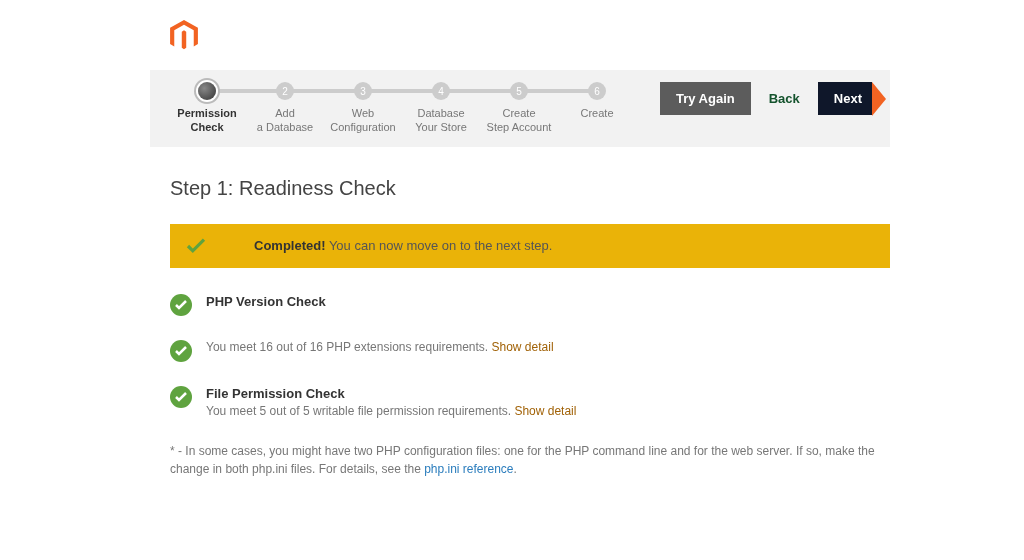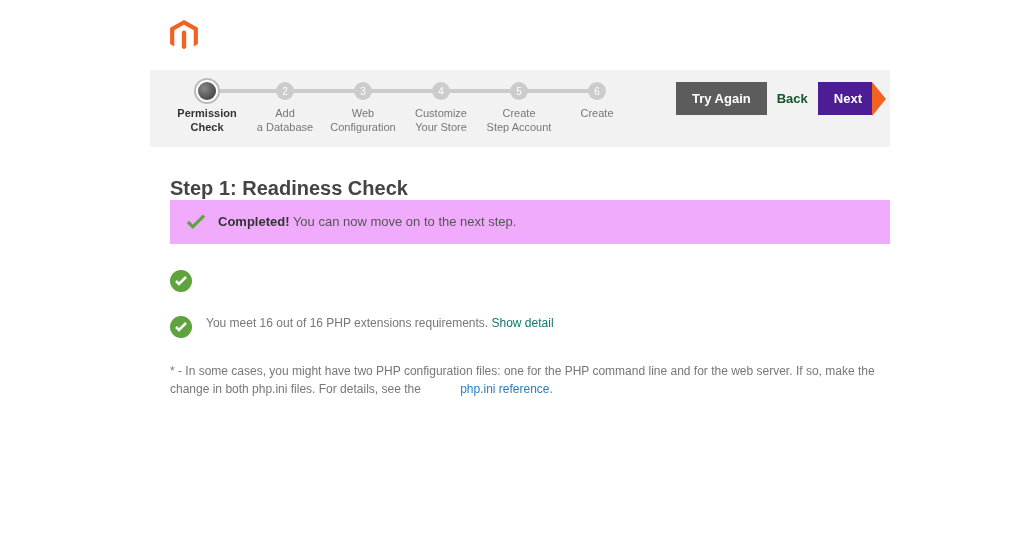--- a/index.html
+++ b/index.html
@@ -10,45 +10,45 @@
 
   
   .nav { background: #f2f2f2; padding: 12px 18px; display: flex; align-items: flex-start; margin: 0 0 30px 140px; width: 740px; }
   .steps { display: flex; align-items: flex-start; flex: 1; }
   .step { text-align: center; position: relative; font-size: 11px; color: #777; line-height: 1.3; width: 78px; }
   .step-dot { width: 18px; height: 18px; border-radius: 50%; background: #ccc; color: #fff; font-size: 10px; display: flex; align-items: center; justify-content: center; margin: 0 auto 6px; position: relative; z-index: 2; }
   .step.active .step-dot { background: radial-gradient(circle at 35% 35%, #888, #333); box-shadow: 0 0 0 2px #fff, 0 0 0 4px #bbb; }
   .step.active { color: #333; font-weight: bold; }
   .steps .gap { height: 4px; background: #ccc; position: absolute; top: 7px; left: 50%; right: -50%; z-index: 1; }
   .step:last-child .gap { display: none; }
-  .nav-buttons { display: flex; align-items: center; margin-left: 10px; }
+  .nav-buttons { display: flex; gap: 8px; align-items: center; margin-left: 10px; }
   .btn { border: none; padding: 9px 16px; font-size: 13px; font-weight: bold; cursor: pointer; color: #fff; }
   .btn-try { background: #5c5c5c; }
   .btn-back { background: transparent; color: #14532d; cursor: default; padding: 9px 10px; }
-  .btn-next { background: #4c1d95; position: relative; padding-right: 10px; }
+  .btn-next { background: #0f172a; position: relative; padding-right: 10px; }
   .btn-next::after { content: ""; position: absolute; right: -14px; top: 0; border-top: 17px solid transparent; border-bottom: 17px solid transparent; border-left: 14px solid #f26322; }
 
   
   .content { padding: 0 0 0 160px; width: 880px; }
-  h1 { font-size: 20px; font-weight: bold; color: #444; }
+  h1 { font-size: 20px; font-weight: normal; color: #444; margin-bottom: 24px; }
 
-  .banner { background: #f0abfc; padding: 14px 16px; display: flex; align-items: center; margin-bottom: 26px; width: 720px; }
+  .banner { background: #eab308; padding: 14px 16px; display: flex; align-items: center; margin-bottom: 26px; width: 720px; gap: 36px; }
   .banner .tick svg { display: block; }
   .banner-text { margin-left: 12px; color: #555; }
   .banner-text strong { color: #333; }
 
   .check { display: flex; margin-bottom: 24px; }
   .check-icon { width: 22px; height: 22px; border-radius: 50%; background: #5fa33f; display: flex; align-items: center; justify-content: center; margin-right: 14px; flex-shrink: 0; }
   .check-icon svg { display: block; }
   .check-body strong { color: #333; font-size: 13px; display: block; margin-bottom: 3px; }
   .check-body .desc { color: #777; font-size: 12px; }
-  .check-body a { color: #0f766e; text-decoration: none; }
+  .check-body a { color: #a16207; text-decoration: none; }
 
   .footnote { color: #777; font-size: 12px; margin-top: 10px; width: 720px; line-height: 1.5; }
-  .footnote a { color: #2b7dbd; text-decoration: none; margin-left: 36px; }
+  .footnote a { color: #2b7dbd; text-decoration: none; }
 </style>
 </head>
 <body>
 
 <div class="page">
   <div class="header">
     <span class="logo">
       <svg width="28" height="32" viewBox="0 0 100 115">
           <path fill="#f26322" d="M50 0 L100 28 L100 86 L85 95 L85 37 L50 17 L15 37 L15 95 L0 86 L0 28 Z M42 42 L42 100 L50 105 L58 100 L58 42 L50 37 Z"></path>
         </svg>
@@ -71,21 +71,21 @@
       </div>
       <div class="step">
         <div class="gap"></div>
         <div class="step-dot">3</div>
         <div>Web</div>
         <div>Configuration</div>
       </div>
       <div class="step">
         <div class="gap"></div>
         <div class="step-dot">4</div>
-        <div>Customize</div>
+        <div>Database</div>
         <div>Your Store</div>
       </div>
       <div class="step">
         <div class="gap"></div>
         <div class="step-dot">5</div>
         <div>Create</div>
         <div>Step Account</div>
       </div>
       <div class="step">
         <div class="step-dot">6</div>
@@ -114,33 +114,45 @@
       </span>
     </div>
 
     <div class="check">
       <span class="check-icon">
           <svg width="12" height="10" viewBox="0 0 24 20">
             <path fill="none" stroke="#fff" stroke-width="5" d="M2 10 L8 16 L22 2"></path>
           </svg>
         </span>
       <div class="check-body">
+        <strong>PHP Version Check</strong>
       </div>
     </div>
 
 
     <div class="check">
       <span class="check-icon">
           <svg width="12" height="10" viewBox="0 0 24 20">
             <path fill="none" stroke="#fff" stroke-width="5" d="M2 10 L8 16 L22 2"></path>
           </svg>
         </span>
       <div class="check-body">
         <div class="desc"><span>You meet 16 out of 16 PHP extensions requirements. </span><a href="#">Show detail</a></div>
       </div>
     </div>
 
+    <div class="check">
+      <span class="check-icon">
+          <svg width="12" height="10" viewBox="0 0 24 20">
+            <path fill="none" stroke="#fff" stroke-width="5" d="M2 10 L8 16 L22 2"></path>
+          </svg>
+        </span>
+      <div class="check-body">
+        <strong>File Permission Check</strong>
+        <div class="desc"><span>You meet 5 out of 5 writable file permission requirements. </span><a href="#">Show detail</a></div>
+      </div>
+    </div>
 
     <div class="footnote">
       <span>* - In some cases, you might have two PHP configuration files: one for the PHP command line and for the web server. If so, make the change in both php.ini files. For details, see the </span><a href="#">php.ini reference</a><span>.</span>
     </div>
   </div>
 </div>
 
 </body></html>

